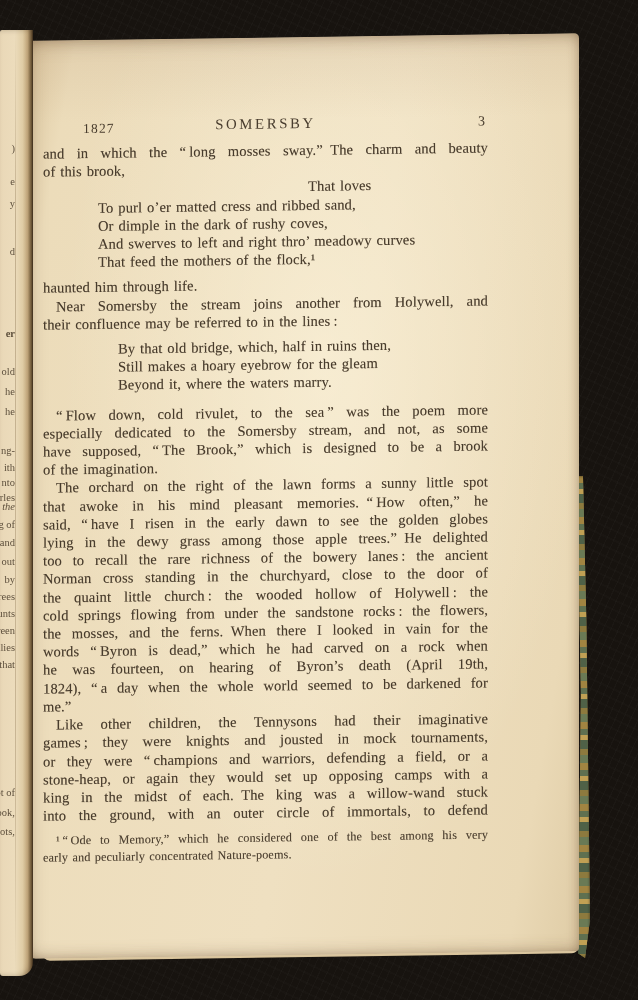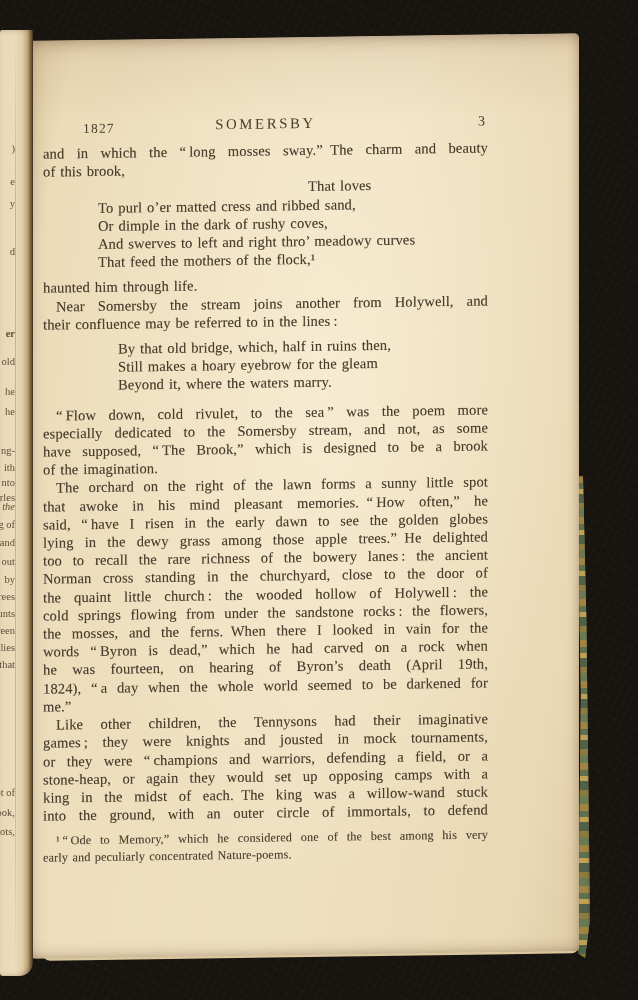--- a/index.html
+++ b/index.html
@@ -112,21 +112,21 @@
 
 <div class="left-edge">
   <div class="crease"></div>
 </div>
 <div class="fragments">
     <div class="fragment" style="top: 143px;">)</div>
     <div class="fragment" style="top: 176px;">e</div>
     <div class="fragment" style="top: 198px;">y</div>
     <div class="fragment" style="top: 246px;">d</div>
     <div class="fragment" style="top: 328px; font-weight: bold;">er</div>
-    <div class="fragment" style="top: 356px;">old</div>
+    <div class="fragment" style="top: 366px;">old</div>
     <div class="fragment" style="top: 386px;">he</div>
     <div class="fragment" style="top: 406px;">he</div>
     <div class="fragment" style="top: 426px; margin-top: 36px;">ith</div>
     <div class="fragment" style="top: 446px; margin-top: 31px;">nto</div>
     <div class="fragment" style="top: 445px;">ng-</div>
     <div class="fragment" style="top: 492px; font-family: Liberation Serif, serif;">rles</div>
     <div class="fragment" style="top: 501px; font-style: italic;">the</div>
     <div class="fragment" style="top: 519px;">g of</div>
     <div class="fragment" style="top: 537px; margin-left: 8px;">and</div>
     <div class="fragment" style="top: 556px; text-align: right;">out</div>

